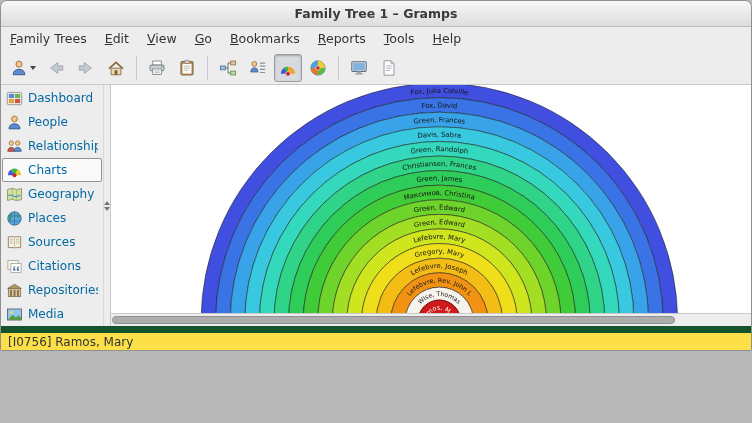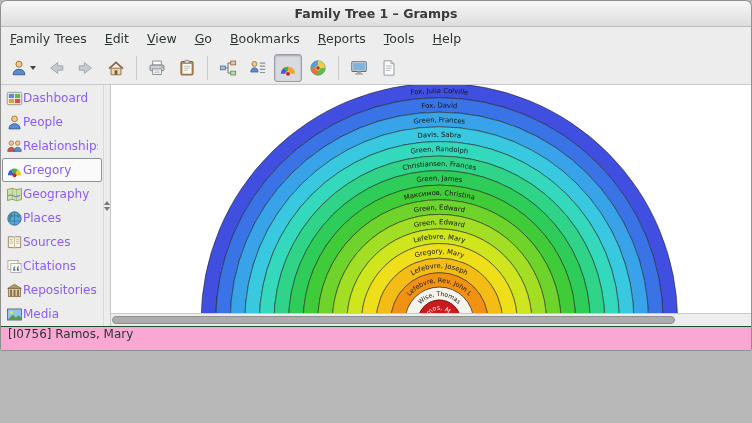--- a/index.html
+++ b/index.html
@@ -25,42 +25,42 @@
   .tbtn{height:28px;min-width:28px;display:flex;align-items:center;justify-content:center;
         border:1px solid transparent;border-radius:3px;padding:0 3px}
   .tbtn.pressed{background:#d7dbdf;border-color:#969da4;box-shadow:inset 0 1px 2px rgba(0,0,0,.25)}
   .caret{width:0;height:0;border-left:3px solid transparent;border-right:3px solid transparent;
          border-top:4px solid #444;margin-left:2px}
   .tsep{width:1px;height:24px;background:#c9c9c9;margin:0 4px}
 
   .main{flex:1;display:flex;min-height:0}
 
   .sidebar{flex:0 0 102px;width:102px;background:#ededed;padding:1px 1px 0 1px;overflow:hidden}
-  .side-item{height:24px;display:flex;align-items:center;padding:0 3px;
-             font-size:12px;color:#8b5cf6;border:1px solid transparent;cursor:default}
+  .side-item{height:24px;display:flex;align-items:center;gap:5px;padding:0 3px;
+             font-size:12px;color:#0369a1;border:1px solid transparent;cursor:default}
   .side-item.selected{background:#fafafa;border-color:#8f9499;border-radius:2px}
   .side-item span{white-space:nowrap;overflow:hidden}
 
   .pane-handle{flex:0 0 8px;background:#ededed;border-left:1px solid #d9d9d9;border-right:1px solid #c6c6c6;
                display:flex;flex-direction:column;align-items:center;justify-content:center}
   .ph-up{width:0;height:0;border-left:3px solid transparent;border-right:3px solid transparent;
          border-bottom:4px solid #777;margin:1px 0}
   .ph-down{width:0;height:0;border-left:3px solid transparent;border-right:3px solid transparent;
            border-top:4px solid #777;margin:1px 0}
 
   .content{flex:1;min-width:0;background:#ffffff;display:flex;flex-direction:column}
   .content svg{display:block}
   #fanSvg text{font-family:"DejaVu Sans",sans-serif}
 
   .hscroll{flex:0 0 13px;background:#ededed;border-top:1px solid #c9c9c9;position:relative}
   .hthumb{position:absolute;left:1px;top:2px;height:8px;width:88%;
           background:#adadad;border:1px solid #8f8f8f;border-radius:5px}
 
-  .statusbar{flex:0 0 24px;background:#f9a8d4;border-top:1px solid #14532d;
-             display:flex;padding:0 7px;font-size:12px;color:#2e3436}
+  .statusbar{flex:0 0 24px;background:#fde047;border-top:7px solid #14532d;
+             display:flex;align-items:center;padding:0 7px;font-size:12px;color:#2e3436}
 
   .icon{width:18px;height:18px;display:inline-flex;flex:0 0 auto}
   .icon svg{width:100%;height:100%;display:block}
   .sidebar .icon{width:17px;height:17px}
 </style>
 </head>
 <body>
 
 <div class="window">
 
@@ -224,21 +224,21 @@
         </div>
         <div class="side-item selected">
           <span class="icon">
             <svg viewBox="0 0 16 16">
               <path d="M8 12.5 L1.8 12.5 A6.2 6.2 0 0 1 4.9 7.1 Z" fill="#4656d8"></path>
               <path d="M8 12.5 L4.9 7.1 A6.2 6.2 0 0 1 11.1 7.1 Z" fill="#3eb93e"></path>
               <path d="M8 12.5 L11.1 7.1 A6.2 6.2 0 0 1 14.2 12.5 Z" fill="#ecc824"></path>
               <circle cx="8" cy="12.5" r="1.9" fill="#cc2222"></circle>
             </svg>
           </span>
-          <span>Gregory</span>
+          <span>Charts</span>
         </div>
         <div class="side-item">
           <span class="icon">
             <svg viewBox="0 0 16 16">
               <path d="M1.4 3.2 6 2.2l4 1.2 4.6-1v10.4l-4.6 1-4-1.2-4.6 1z" fill="#cfe2a0" stroke="#7a8a55" stroke-width="0.7"></path>
               <path d="M6 2.2v10.2M10 3.4v10.2" stroke="#9aaa77" stroke-width="0.6"></path>
               <path d="M2.2 9.2c2-1.6 4-.4 5.4.4 1.6 1 3.6.2 5.8-.8" fill="none" stroke="#5588cc" stroke-width="1"></path>
             </svg>
           </span>
           <span>Geography</span>

